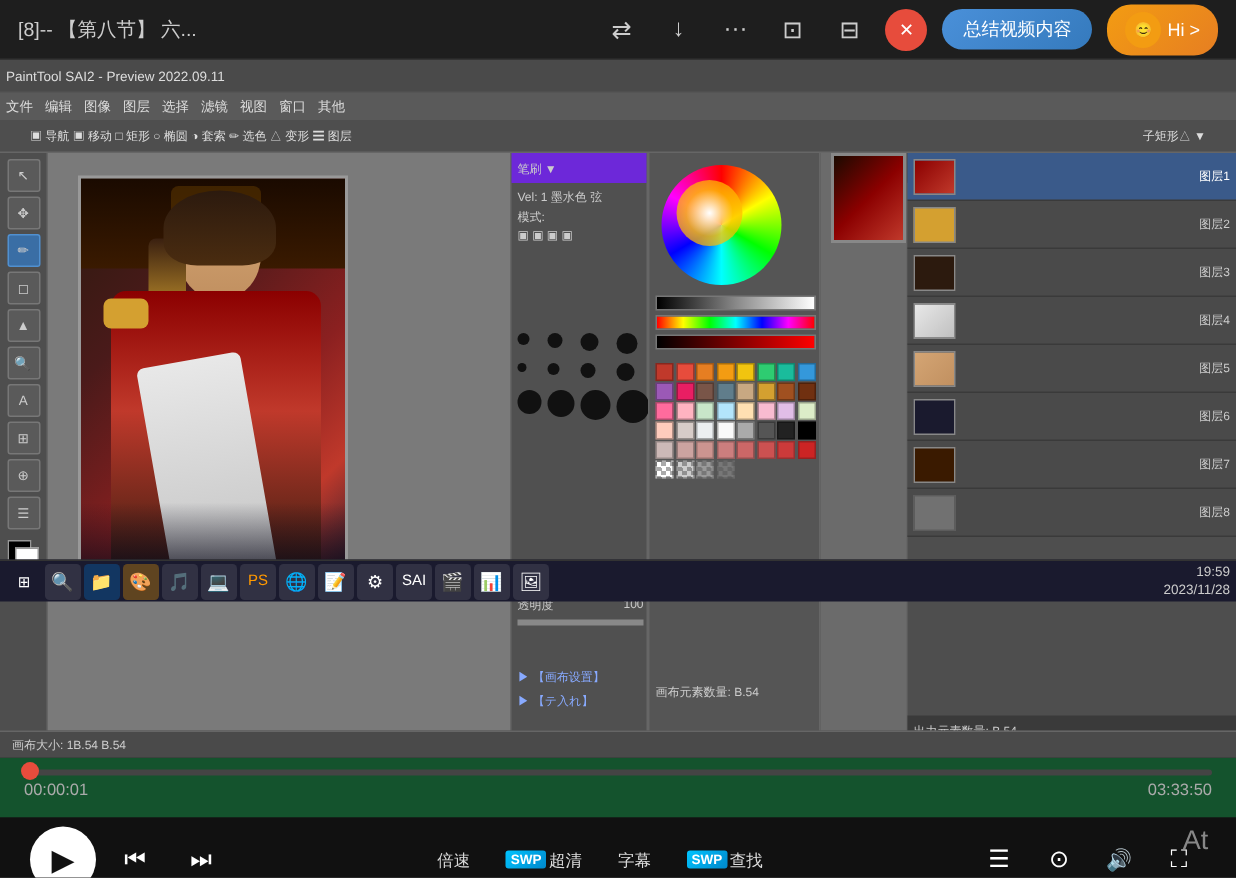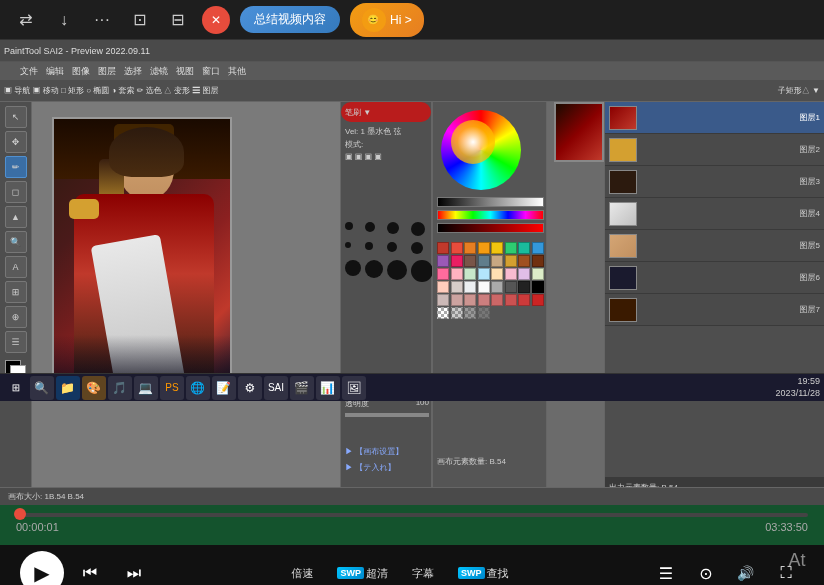--- a/index.html
+++ b/index.html
@@ -131,36 +131,36 @@
 
     
     #sw-menubar {
       position: absolute;
       top: 22px; left: 0;
       width: 100%;
       height: 18px;
       background: #5a5a5a;
       display: flex;
       align-items: center;
-      padding: 0 20px;
+      padding: 0 4px;
       gap: 8px;
       font-size: 9px;
       color: #ddd;
     }
 
     
     #sw-toolbar {
       position: absolute;
       top: 40px; left: 0;
       width: 100%;
       height: 22px;
       background: #4e4e4e;
       display: flex;
       align-items: center;
-      padding: 0 4px;
+      padding: 0 20px;
       gap: 4px;
       font-size: 8px;
       color: #ddd;
       border-bottom: 1px solid #666;
       justify-content: flex-end;
     }
 
     
     #sw-left-panel {
       position: absolute;
@@ -595,20 +595,21 @@
     .ctrl-center-group {
       display: flex;
       align-items: center;
       gap: 12px;
     }
   </style>
 </head>
 <body>
 
 <div id="top-bar">
+  <span id="top-bar-title">[8]-- 【第八节】 六...</span>
   <div class="top-icon-btn">⇄</div>
   <div class="top-icon-btn">↓</div>
   <div class="top-icon-btn">···</div>
   <div class="top-icon-btn">⊡</div>
   <div class="top-icon-btn">⊟</div>
   <div id="close-btn">✕</div>
   <button id="summary-btn">总结视频内容</button>
   <div id="hi-btn">
     <div id="avatar-circle">😊</div>
     <span>Hi &gt;</span>
@@ -669,21 +670,21 @@
         <div class="char-hair-long"></div>
         <div class="char-body"></div>
         <div class="char-shoulder-gold"></div>
         <div class="char-coat-white"></div>
 
         <div style="position:absolute;bottom:0;left:0;width:100%;height:60px;background:linear-gradient(0deg,#0a0a1a,transparent);"></div>
       </div>
     </div>
 
     <div id="brush-panel">
-      <div style="height:20px;background:#b91c1c;display:flex;align-items:center;padding:0 4px;font-size:8px;color:#ccc;border-radius:10px;">笔刷 ▼</div>
+      <div style="height:20px;background:#6d28d9;display:flex;align-items:center;padding:0 4px;font-size:8px;color:#ccc;">笔刷 ▼</div>
       <div style="padding:4px;font-size:8px;color:#ccc;">
         <div style="margin-bottom:2px;">Vel: 1 墨水色 弦</div>
         <div style="margin-bottom:2px;">模式:</div>
         <div>▣ ▣ ▣ ▣</div>
       </div>
       <div class="brush-dots">
         <div class="brush-dot" style="width:8px;height:8px;"></div>
         <div class="brush-dot" style="width:10px;height:10px;"></div>
         <div class="brush-dot" style="width:12px;height:12px;"></div>
         <div class="brush-dot" style="width:14px;height:14px;"></div>
@@ -805,20 +806,24 @@
           <span style="font-size:8px;color:#ccc;">图层5</span>
         </div>
         <div class="layer-item">
           <div class="layer-thumb" style="background:#1a1a2e;"></div>
           <span style="font-size:8px;color:#ccc;">图层6</span>
         </div>
         <div class="layer-item">
           <div class="layer-thumb" style="background:#3a1a00;"></div>
           <span style="font-size:8px;color:#ccc;">图层7</span>
         </div>
+        <div class="layer-item">
+          <div class="layer-thumb" style="background:#ccc;opacity:0.3;"></div>
+          <span style="font-size:8px;color:#ccc;">图层8</span>
+        </div>
       </div>
       <div style="position:absolute;bottom:0;left:0;width:100%;height:20px;background:#3a3a3a;display:flex;align-items:center;padding:0 4px;font-size:8px;color:#ccc;">
         <span>出力元素数量: B.54</span>
       </div>
     </div>
 
     <div id="sw-statusbar">
       <span>画布大小: 1B.54   B.54</span>
     </div>
 

